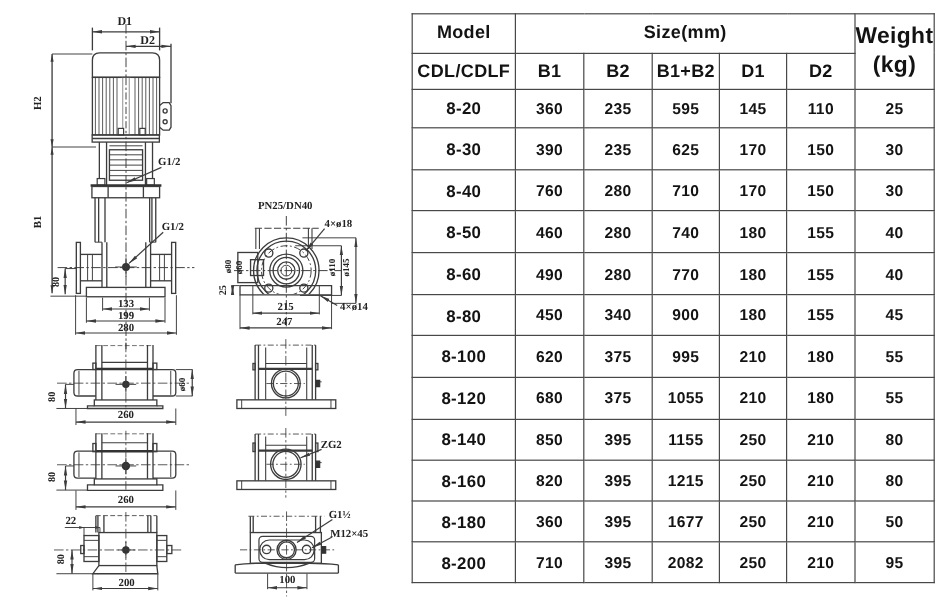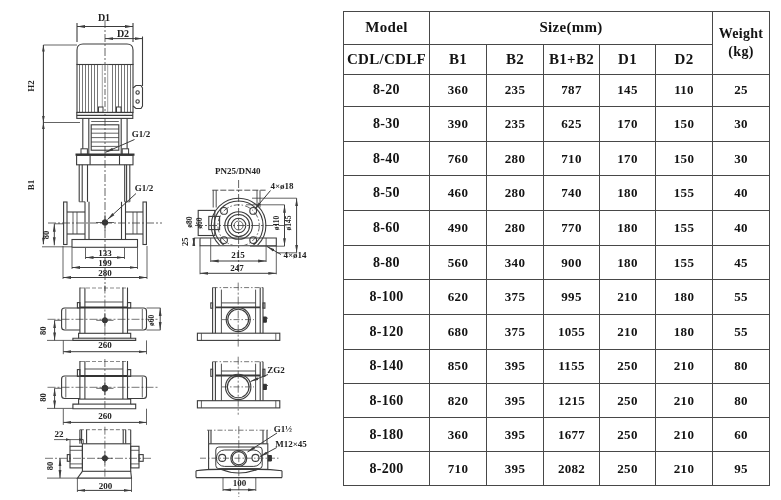--- a/index.html
+++ b/index.html
@@ -1,18 +1,18 @@
 <!DOCTYPE html>
 <html><head><meta charset="utf-8"><style>
 html,body{margin:0;padding:0;width:781px;height:500px;background:#ffffff;overflow:hidden;}
 body{font-family:"Liberation Serif",serif;position:relative;}
 svg{position:absolute;left:0;top:0;}
 svg text{font-family:"Liberation Serif",serif;}
 table{position:absolute;left:343px;top:10.5px;border-collapse:collapse;table-layout:fixed;
-  font-family:Liberation Serif, serif;font-weight:bold;color:#131313;}
+  font-family:Liberation Sans, sans-serif;font-weight:bold;color:#131313;}
 td,th{border:1px solid #484848;text-align:center;vertical-align:middle;padding:0;
   font-size:13px;letter-spacing:0.3px;}
 th{font-size:15px;}
 td.m{font-size:14px;}
 </style></head>
 <body>
 <svg width="345" height="500" viewBox="0 0 345 500">
 <defs>
 <marker id="ar" viewBox="0 0 8 4" refX="8" refY="2" markerWidth="8" markerHeight="4" orient="auto-start-reverse">
 <path d="M0,0.6 L8,2 L0,3.4 Z" fill="#3c3c3c"></path>
@@ -350,35 +350,35 @@
       <col style="width:57px">
       <col style="width:56px">
       <col style="width:56px">
       <col style="width:57px">
       <col style="width:57px">
     </colgroup>
 <tbody>
       <tr style="height:33.2px">
         <th>Model</th>
         <th colspan="5">Size(mm)</th>
-        <th rowspan="2" style="font-size:14px;line-height:1.25">Weight<br>(kg)</th>
+        <th rowspan="2" style="font-size:19px;line-height:1.25">Weight<br>(kg)</th>
       </tr>
 <tr style="height:30.2px">
         <th>CDL/CDLF</th>
         <th>B1</th>
         <th>B2</th>
         <th>B1+B2</th>
         <th>D1</th>
         <th>D2</th>
       </tr>
 <tr>
         <td class="m" style="height:31.2px">8-20</td>
         <td>360</td>
         <td>235</td>
-        <td>787</td>
+        <td>595</td>
         <td>145</td>
         <td>110</td>
         <td>25</td>
       </tr>
 <tr>
         <td class="m" style="height:34.4px">8-30</td>
         <td>390</td>
         <td>235</td>
         <td>625</td>
         <td>170</td>
@@ -407,21 +407,21 @@
         <td class="m" style="height:33.8px">8-60</td>
         <td>490</td>
         <td>280</td>
         <td>770</td>
         <td>180</td>
         <td>155</td>
         <td>40</td>
       </tr>
 <tr>
         <td class="m" style="height:32.8px">8-80</td>
-        <td>560</td>
+        <td>450</td>
         <td>340</td>
         <td>900</td>
         <td>180</td>
         <td>155</td>
         <td>45</td>
       </tr>
 <tr>
         <td class="m" style="height:34.0px">8-100</td>
         <td>620</td>
         <td>375</td>
@@ -457,21 +457,21 @@
         <td>210</td>
         <td>80</td>
       </tr>
 <tr>
         <td class="m" style="height:32.8px">8-180</td>
         <td>360</td>
         <td>395</td>
         <td>1677</td>
         <td>250</td>
         <td>210</td>
-        <td>60</td>
+        <td>50</td>
       </tr>
 <tr>
         <td class="m" style="height:33.0px">8-200</td>
         <td>710</td>
         <td>395</td>
         <td>2082</td>
         <td>250</td>
         <td>210</td>
         <td>95</td>
       </tr>

